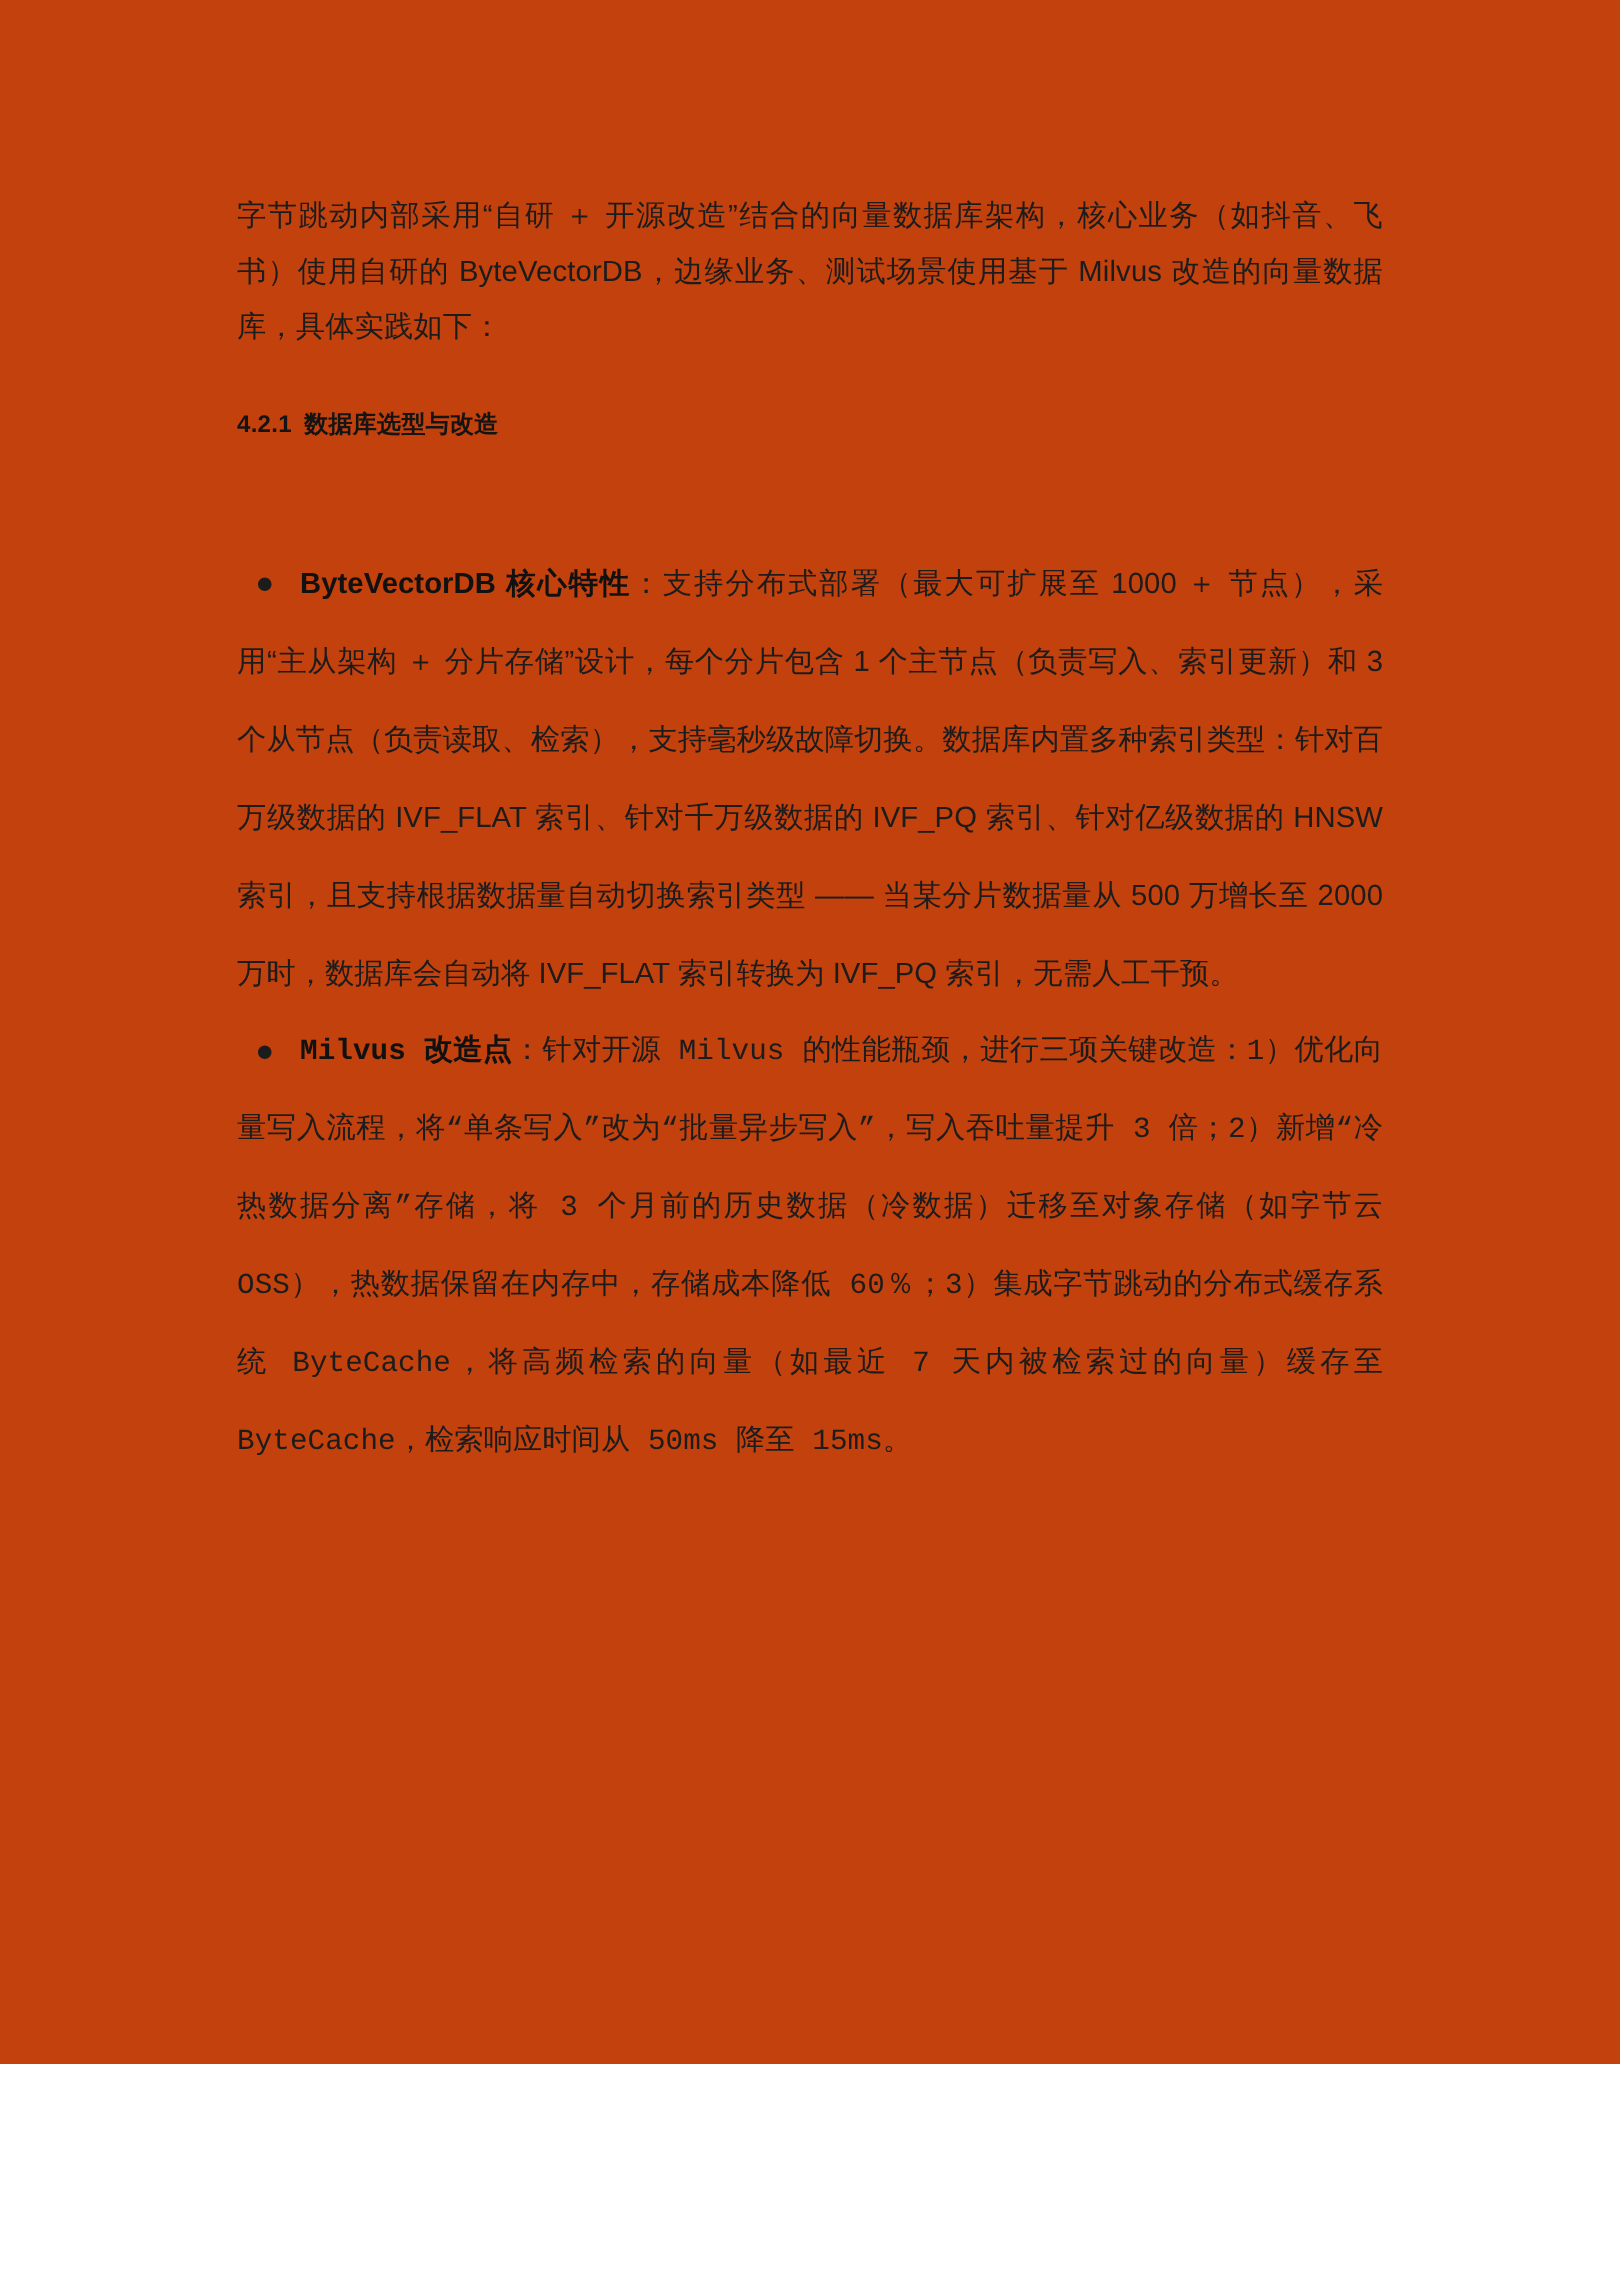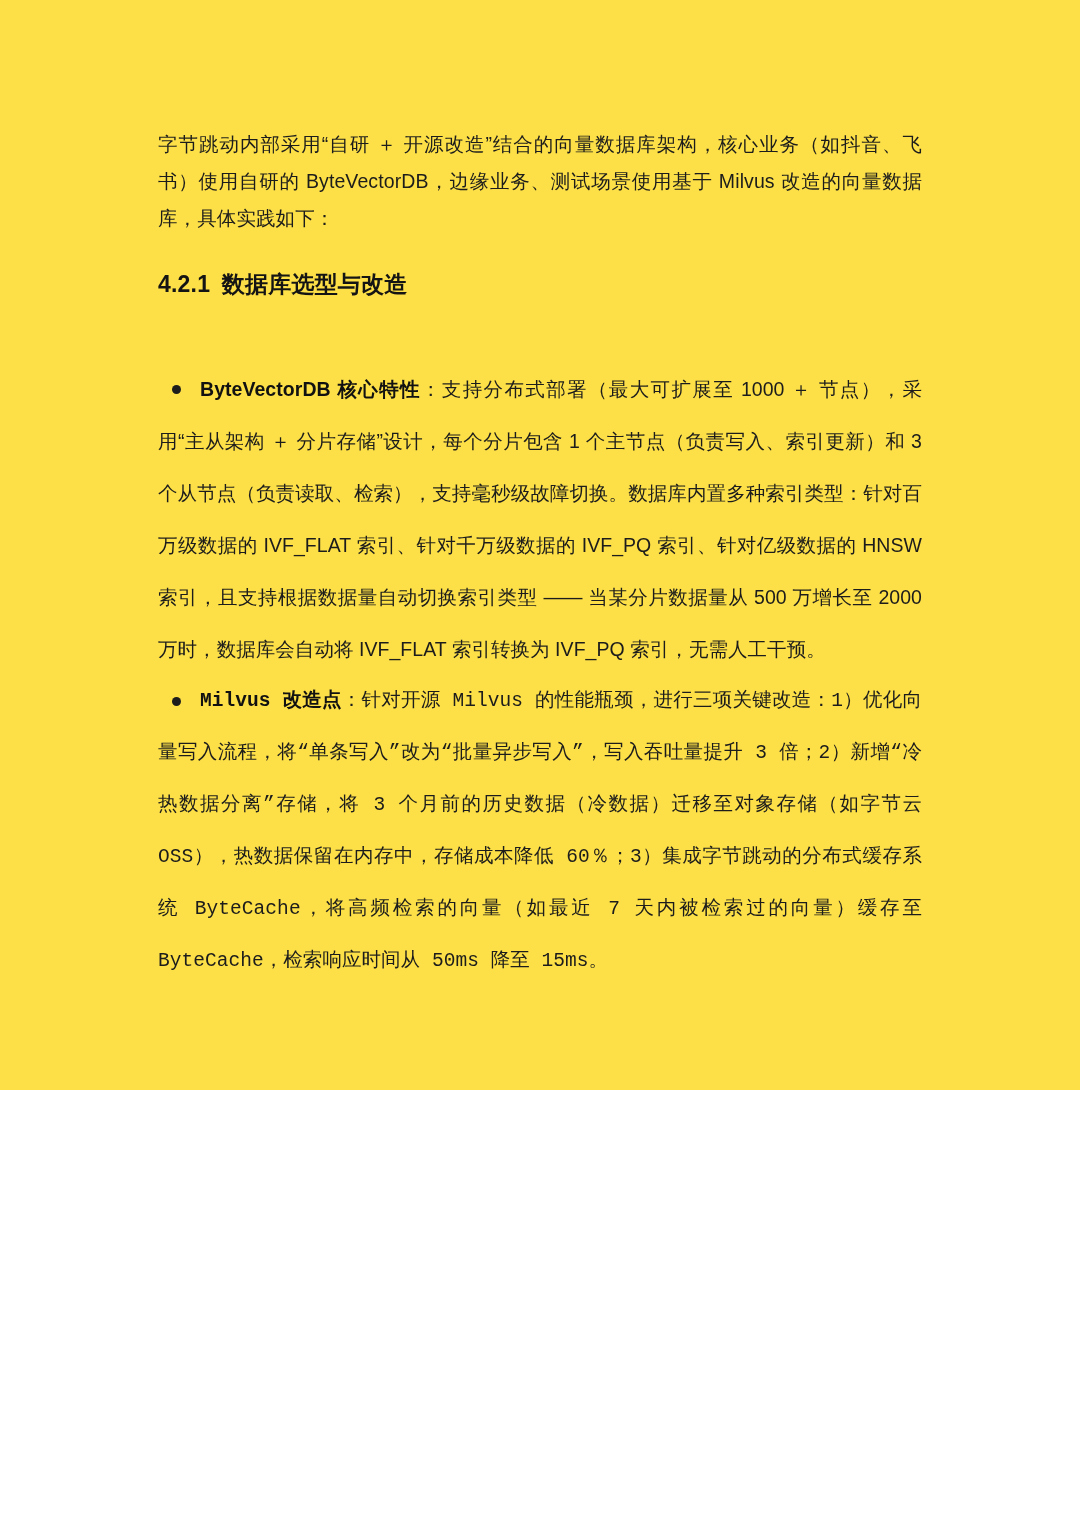--- a/index.html
+++ b/index.html
@@ -9,22 +9,22 @@
     background: #ffffff;
   }
   body {
     font-family: "Liberation Sans", "DejaVu Sans", sans-serif;
     color: #1a1a1a;
     -webkit-font-smoothing: antialiased;
   }
   #page {
     position: relative;
     width: 1080px;
-    height: 1090px;
-    background: #fde047;
+    height: 1376px;
+    background: #c2410c;
     overflow: hidden;
     box-sizing: border-box;
   }
   .content {
     position: absolute;
     left: 158px;
     top: 0;
     width: 764px;
   }
 
@@ -36,21 +36,21 @@
     line-height: 37px;
     text-align: justify;
     text-justify: inter-ideograph;
     letter-spacing: 0.1px;
     color: #1c1c1c;
   }
 
   
   .heading {
     margin: 0;
-    font-size: 23px;
+    font-size: 16px;
     font-weight: bold;
     line-height: 30px;
     color: #141414;
     letter-spacing: 0.2px;
   }
   .heading .num {
     font-weight: bold;
   }
   .heading .num::after {
     content: "\2002";

